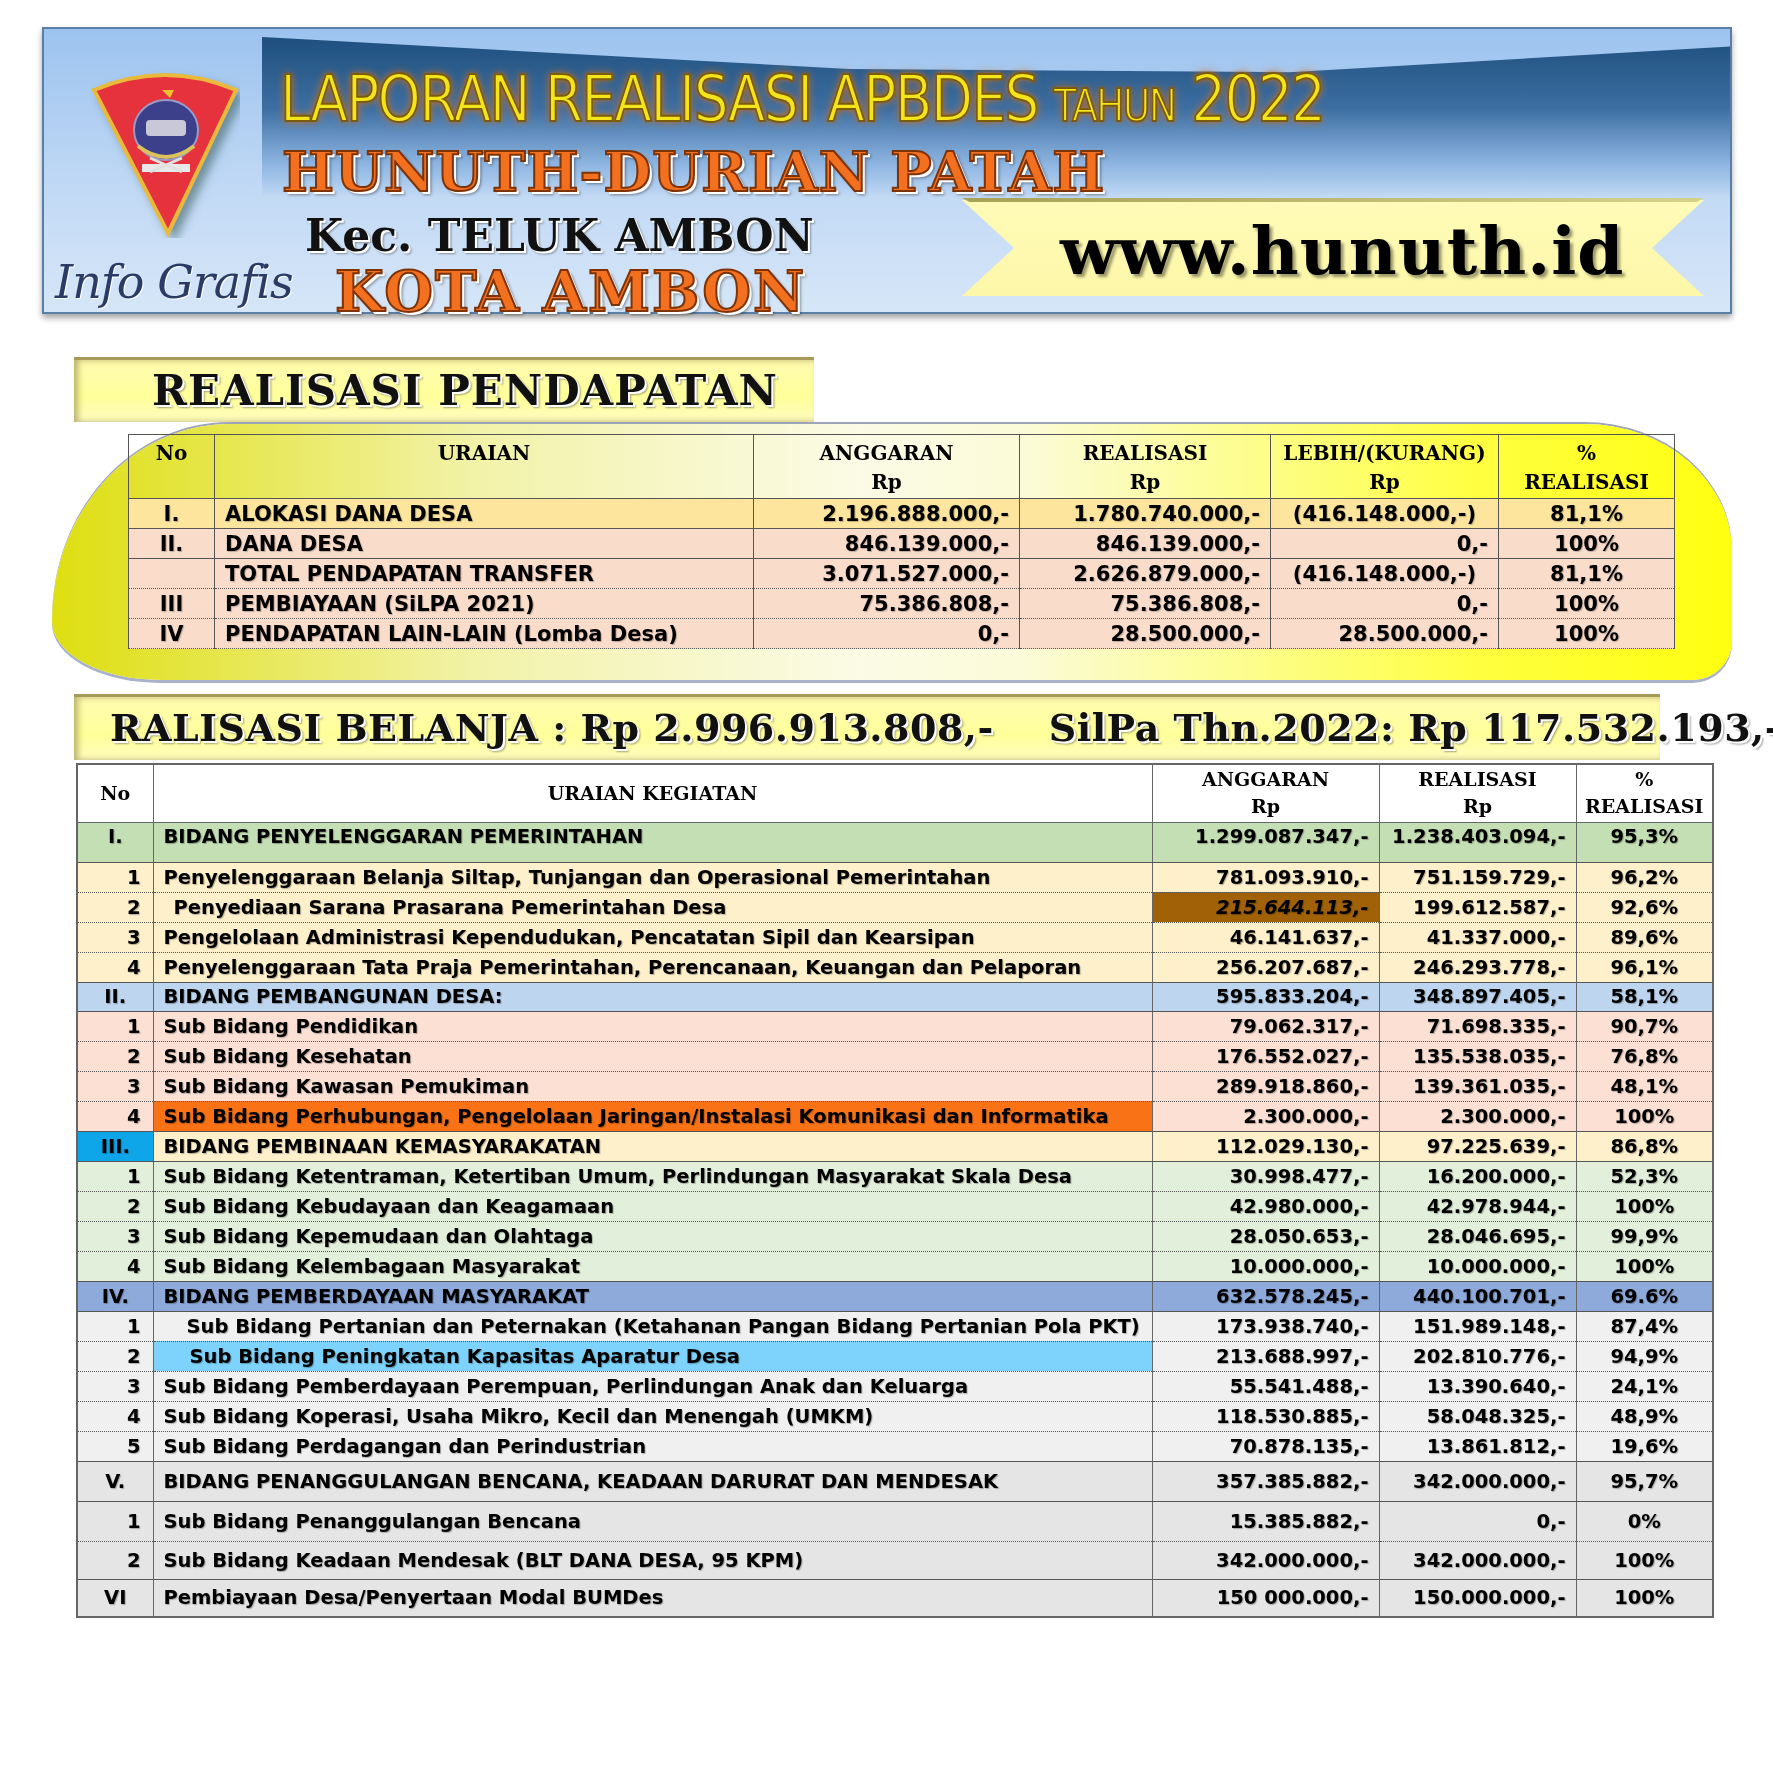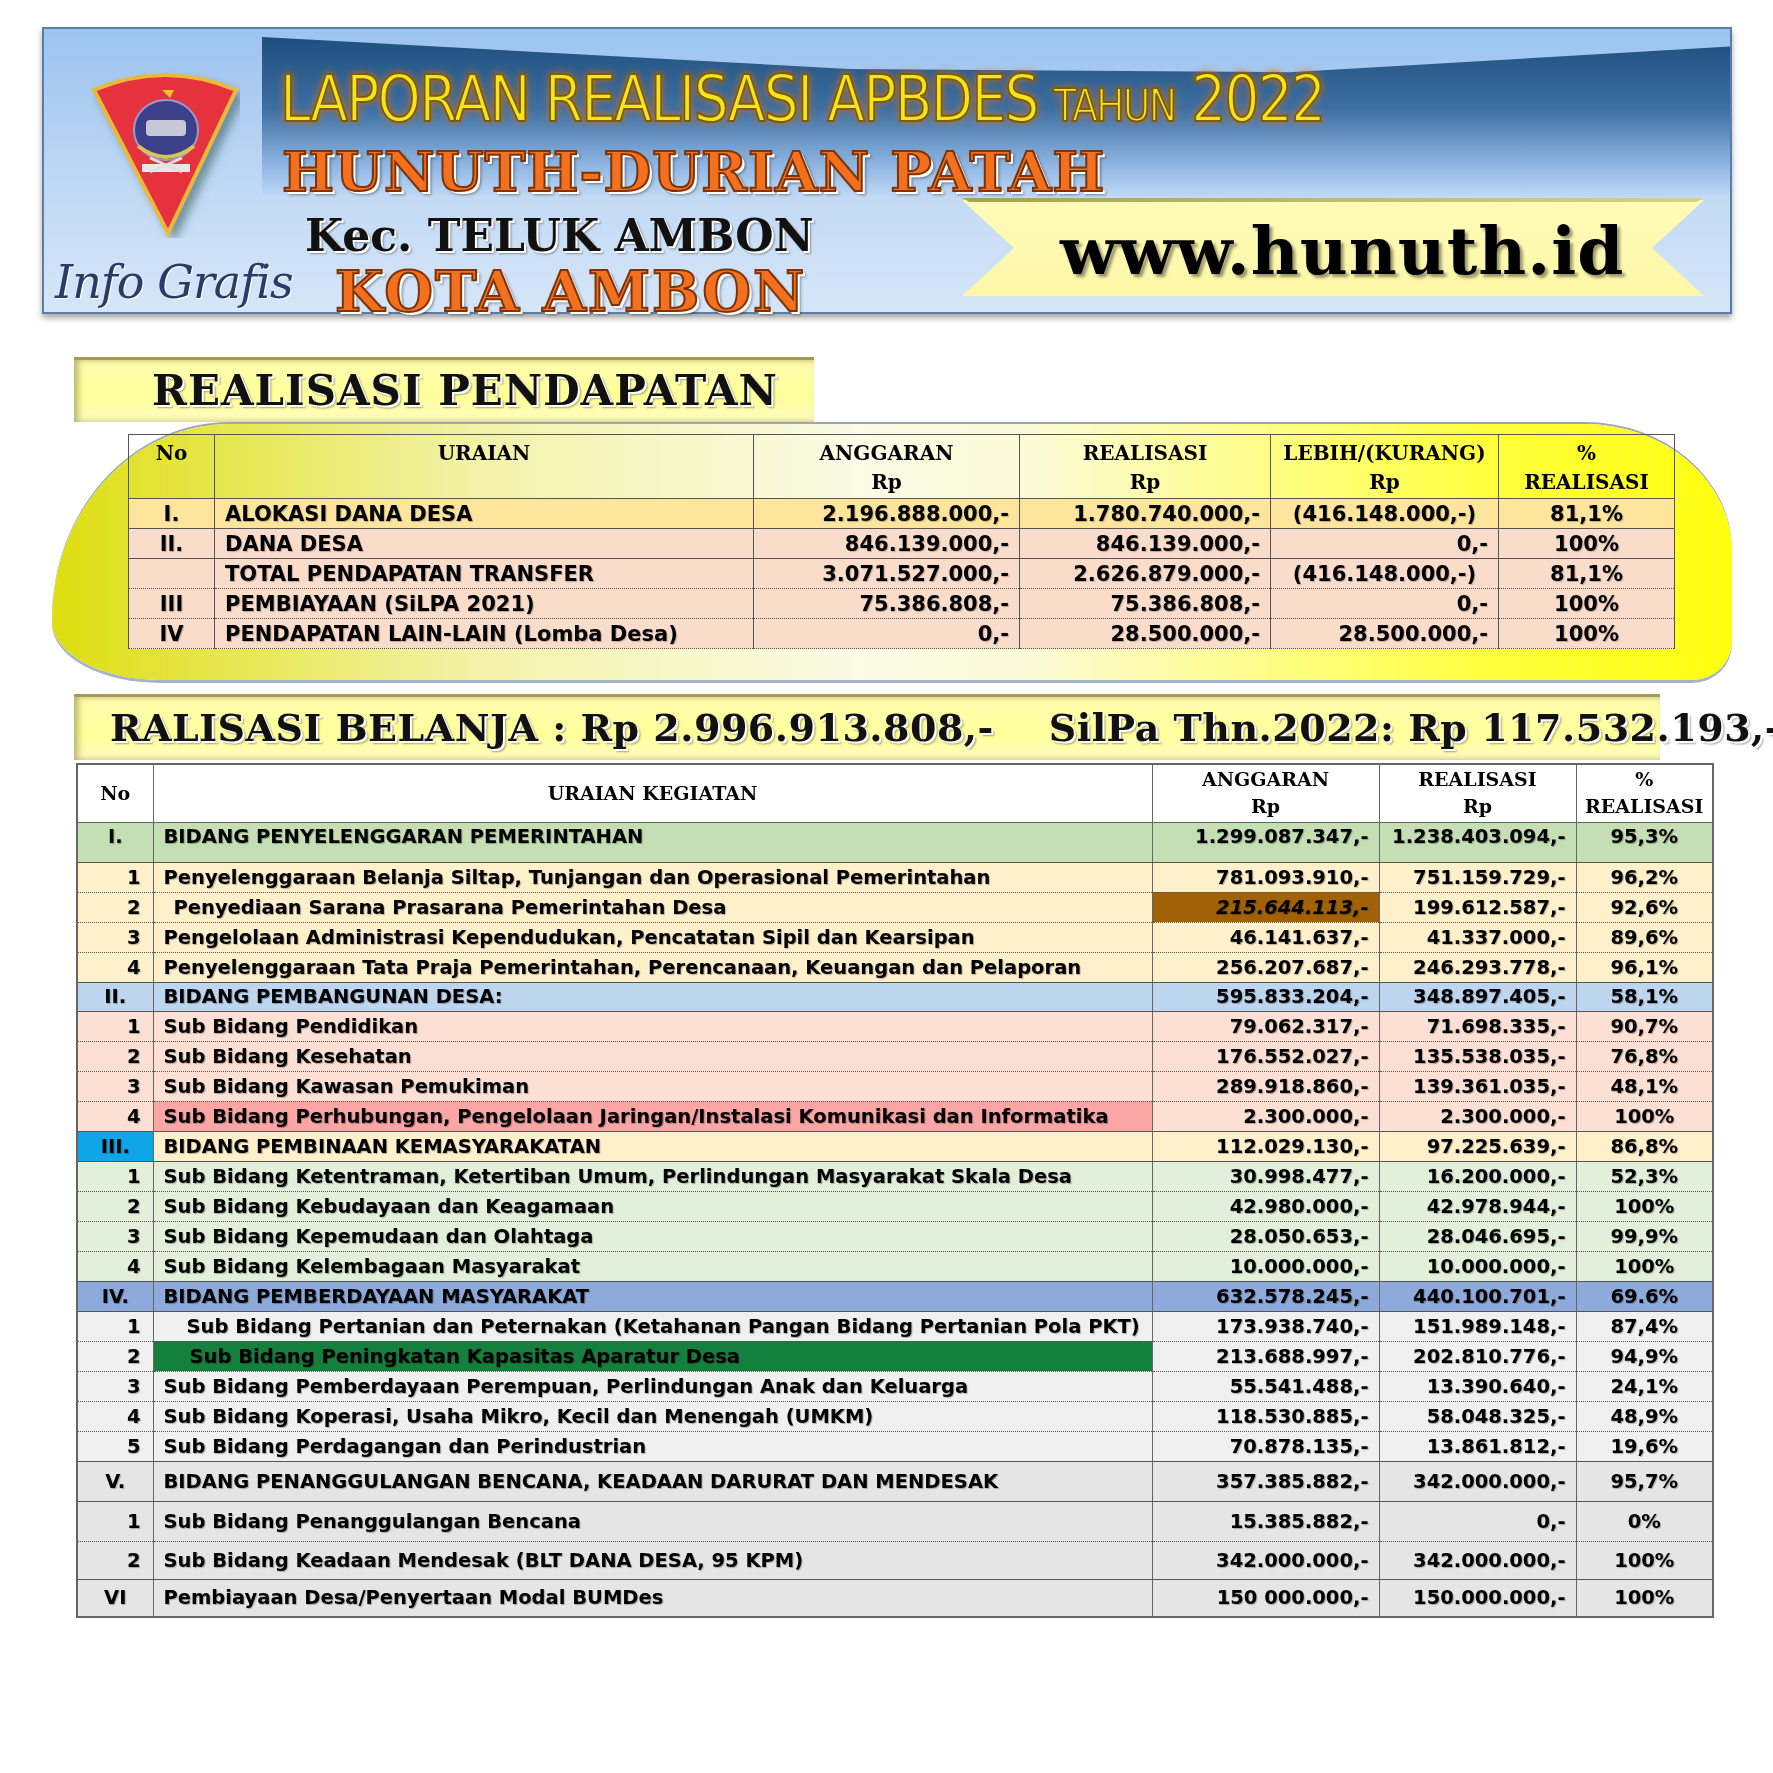--- a/index.html
+++ b/index.html
@@ -318,21 +318,21 @@
       </tr>
       <tr>
         <td class="c-no" style="background: rgb(251, 224, 211); height: 30px;">3</td>
         <td style="background: rgb(251, 224, 211); height: 30px;">Sub Bidang Kawasan Pemukiman</td>
         <td class="c-num" style="background: rgb(251, 224, 211); height: 30px;">289.918.860,-</td>
         <td class="c-num" style="background: rgb(251, 224, 211); height: 30px;">139.361.035,-</td>
         <td class="c-pct" style="background: rgb(251, 224, 211); height: 30px;">48,1%</td>
       </tr>
       <tr>
         <td class="c-no" style="background: rgb(251, 224, 211); height: 30px;">4</td>
-        <td style="background: #fca5a5; height: 30px;">Sub Bidang Perhubungan, Pengelolaan Jaringan/Instalasi Komunikasi dan Informatika</td>
+        <td style="background: #f97316; height: 30px;">Sub Bidang Perhubungan, Pengelolaan Jaringan/Instalasi Komunikasi dan Informatika</td>
         <td class="c-num" style="background: rgb(251, 224, 211); height: 30px;">2.300.000,-</td>
         <td class="c-num" style="background: rgb(251, 224, 211); height: 30px;">2.300.000,-</td>
         <td class="c-pct" style="background: rgb(251, 224, 211); height: 30px;">100%</td>
       </tr>
       <tr class="bidang">
         <td class="c-no" style="background: #0ea5e9; height: 30px; margin-top: 15px;">III.</td>
         <td style="background: rgb(255, 240, 204); height: 30px;">BIDANG PEMBINAAN KEMASYARAKATAN</td>
         <td class="c-num" style="background: rgb(255, 240, 204); height: 30px;">112.029.130,-</td>
         <td class="c-num" style="background: rgb(255, 240, 204); height: 30px;">97.225.639,-</td>
         <td class="c-pct" style="background: rgb(255, 240, 204); height: 30px;">86,8%</td>
@@ -374,21 +374,21 @@
       </tr>
       <tr>
         <td class="c-no" style="background: rgb(240, 240, 240); height: 30px;">1</td>
         <td style="background: rgb(240, 240, 240); height: 30px; padding-left: 33px;">Sub Bidang Pertanian dan Peternakan (Ketahanan Pangan Bidang Pertanian Pola PKT)</td>
         <td class="c-num" style="background: rgb(240, 240, 240); height: 30px;">173.938.740,-</td>
         <td class="c-num" style="background: rgb(240, 240, 240); height: 30px;">151.989.148,-</td>
         <td class="c-pct" style="background: rgb(240, 240, 240); height: 30px;">87,4%</td>
       </tr>
       <tr>
         <td class="c-no" style="background: rgb(240, 240, 240); height: 30px;">2</td>
-        <td style="background: #15803d; height: 30px; padding-left: 36px;">Sub Bidang Peningkatan Kapasitas Aparatur  Desa</td>
+        <td style="background: #7dd3fc; height: 30px; padding-left: 36px;">Sub Bidang Peningkatan Kapasitas Aparatur  Desa</td>
         <td class="c-num" style="background: rgb(240, 240, 240); height: 30px;">213.688.997,-</td>
         <td class="c-num" style="background: rgb(240, 240, 240); height: 30px;">202.810.776,-</td>
         <td class="c-pct" style="background: rgb(240, 240, 240); height: 30px;">94,9%</td>
       </tr>
       <tr>
         <td class="c-no" style="background: rgb(240, 240, 240); height: 30px;">3</td>
         <td style="background: rgb(240, 240, 240); height: 30px;">Sub Bidang Pemberdayaan Perempuan, Perlindungan Anak dan  Keluarga</td>
         <td class="c-num" style="background: rgb(240, 240, 240); height: 30px;">55.541.488,-</td>
         <td class="c-num" style="background: rgb(240, 240, 240); height: 30px;">13.390.640,-</td>
         <td class="c-pct" style="background: rgb(240, 240, 240); height: 30px;">24,1%</td>

